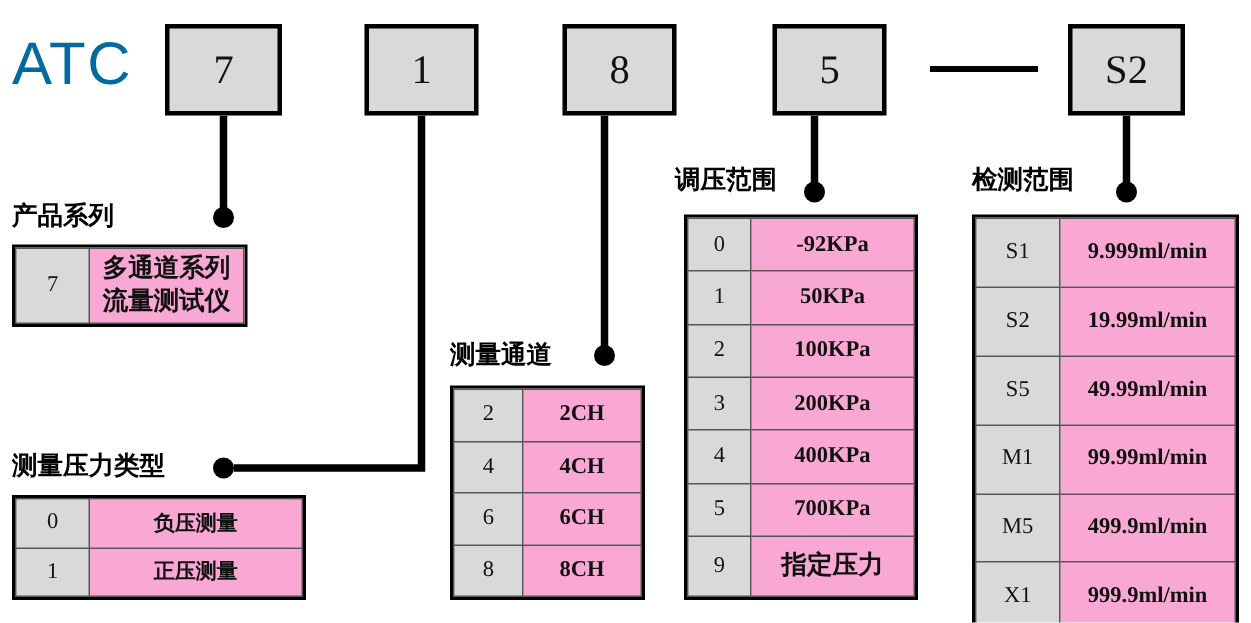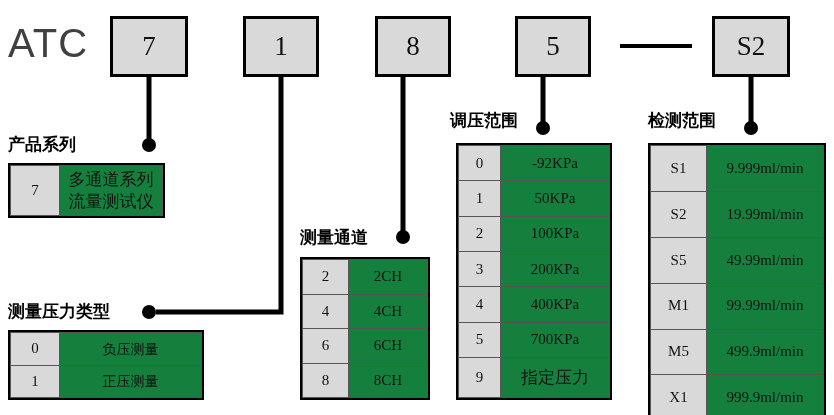--- a/index.html
+++ b/index.html
@@ -44,21 +44,21 @@
     color: #111111;
     line-height: 1;
   }
   .brand {
     position: absolute;
     left: 8px;
     top: 18px;
     font-family: "Liberation Sans", "DejaVu Sans", sans-serif;
     font-size: 40px;
     letter-spacing: 1px;
-    color: #404040;
+    color: #0369a1;
     line-height: 1.25;
   }
   .dash {
     position: absolute;
     background: #000000;
     height: 4px;
   }
 
   
   .caption {
@@ -91,21 +91,22 @@
     font-size: 15px;
     color: #111111;
     padding: 0;
     line-height: 1.15;
   }
   .legend td.code {
     background: #d9d9d9;
     font-family: "Liberation Serif", "DejaVu Serif", serif;
   }
   .legend td.desc {
-    background: #15803d;
+    background: #f9a8d4;
+    font-weight: bold;
   }
   .legend td.cn {
     font-family: "DejaVu Sans", "Liberation Sans", sans-serif;
     font-size: 17px;
     margin-left: 29px;
   }
   .legend td.cn-big {
     font-family: "DejaVu Sans", "Liberation Sans", sans-serif;
     font-size: 14px;
   }

